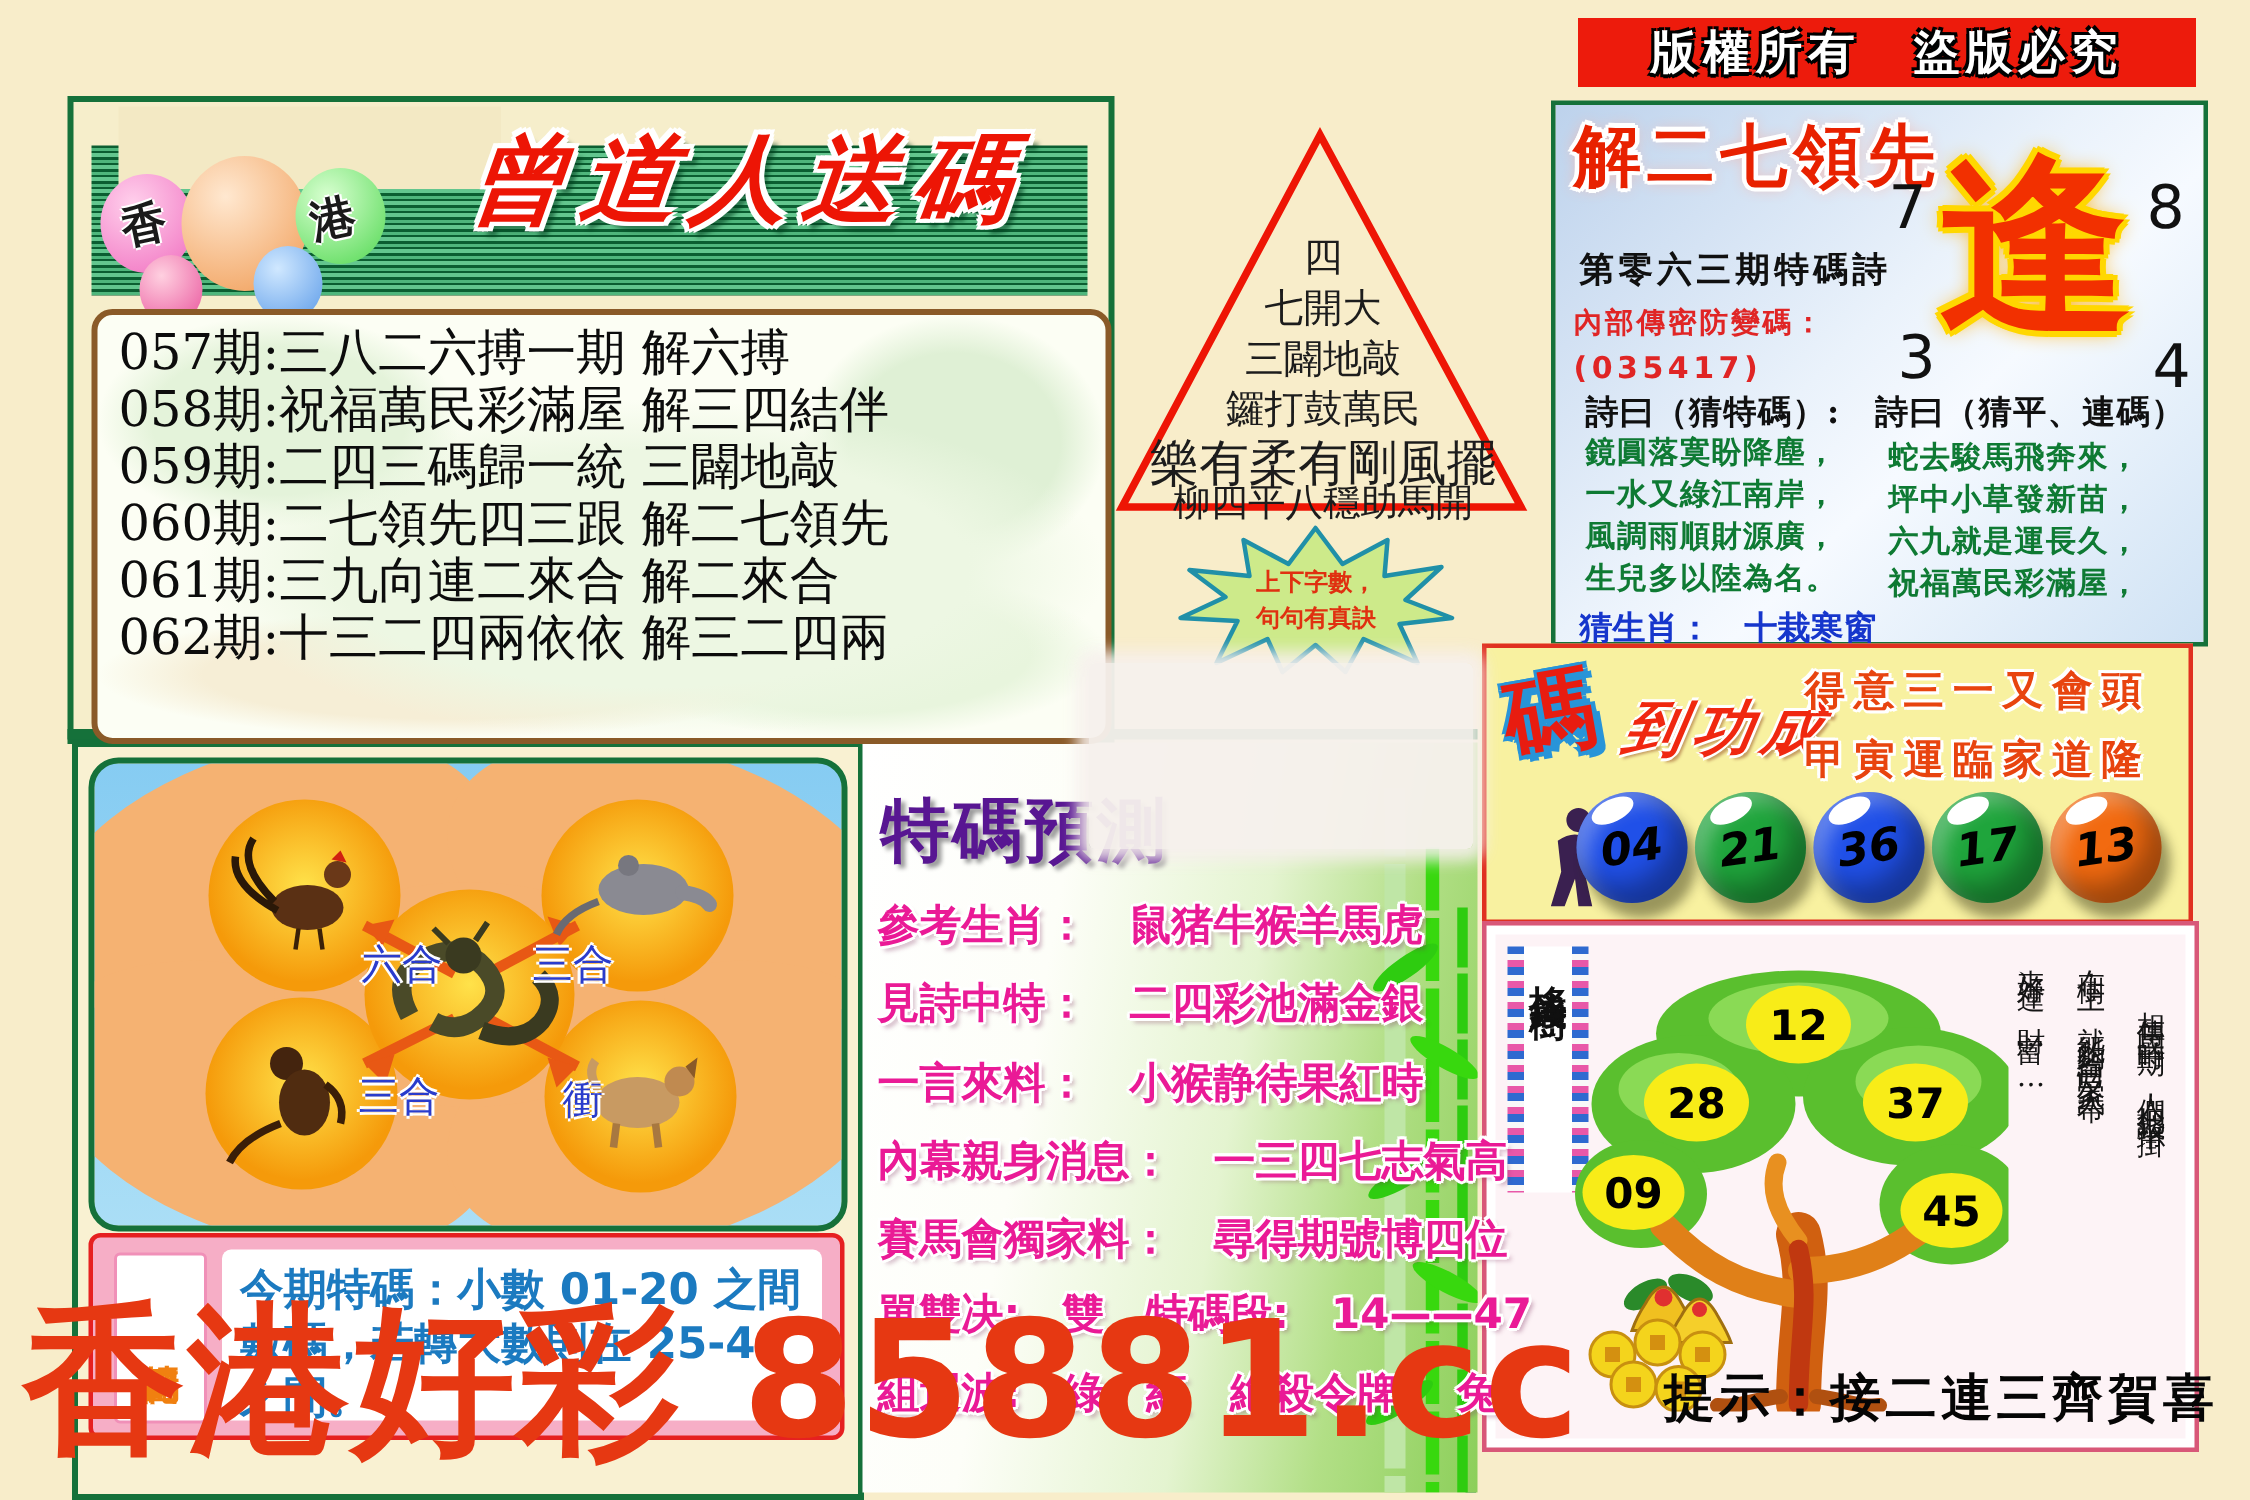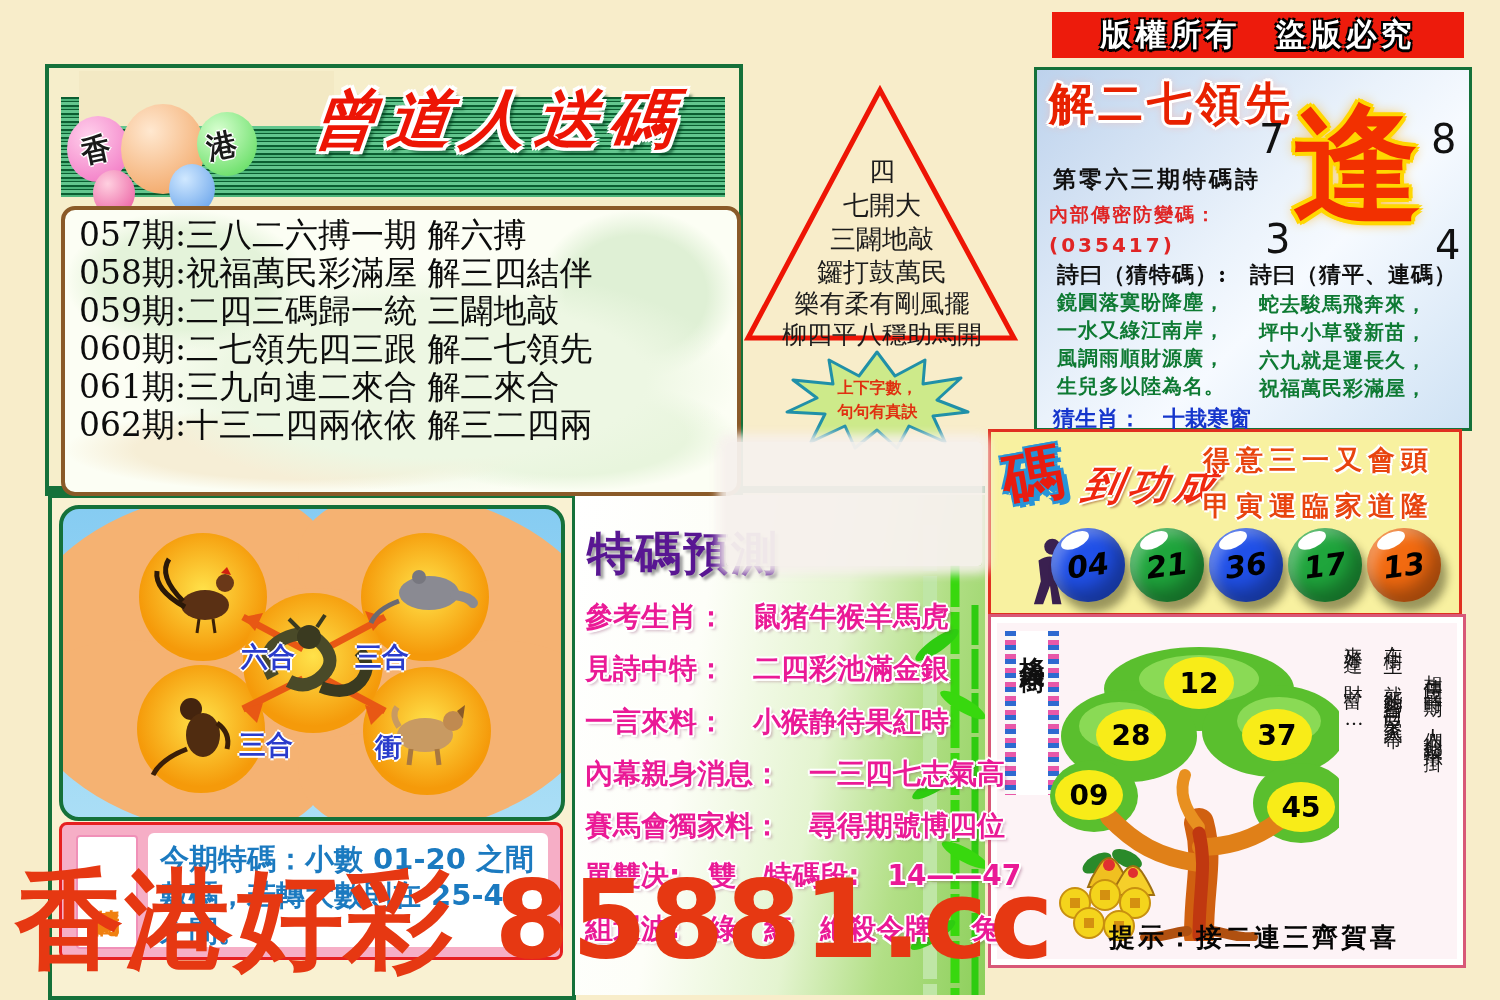--- a/index.html
+++ b/index.html
@@ -91,29 +91,29 @@
   .tree-box{left:988px;top:614px;width:472px;height:348px;background:#fdf3f6;border:3px solid #d85878;
     box-shadow:inset 0 0 0 6px #fff;}
   .tree-side{left:14px;top:14px;width:54px;height:164px;display:flex;}
   .stripe-bar{width:11px;height:100%;
     background:repeating-linear-gradient(180deg,#2e6ad0 0 5px,#f8f8f8 5px 9px,#e858a8 9px 14px);}
   .tree-side-label{width:32px;background:#fff;writing-mode:vertical-rl;text-orientation:upright;
     font-size:25px;font-weight:bold;color:#101010;font-family:"DejaVu Serif",serif;
     display:flex;align-items:center;letter-spacing:6px;padding-top:6px;}
   .story-col{writing-mode:vertical-rl;text-orientation:upright;font-size:19px;color:#141414;
     letter-spacing:5px;font-family:"DejaVu Serif",serif;height:300px;}
-  .tree-hint{left:118px;bottom:10px;font-size:26px;font-weight:bold;color:#050505;white-space:nowrap;
+  .tree-hint{left:118px;bottom:10px;font-size:34px;font-weight:bold;color:#050505;white-space:nowrap;
     font-family:"DejaVu Serif",serif;letter-spacing:3px;}
 
   
   .lb-box{left:48px;top:494px;width:520px;height:498px;border:4px solid #15713a;background:#f9f1d2;}
   .zodiac-box{left:7px;top:7px;width:498px;height:308px;border:4px solid #15713a;border-radius:20px;
     background:linear-gradient(#86ccf2,#aadef6);overflow:hidden;}
-  .zlabel{font-size:27px;font-weight:bold;color:#2a3ccc;z-index:5;white-space:nowrap;
-    text-shadow:2px 0 0 #fff,-2px 0 0 #fff,0 2px 0 #fff,0 -2px 0 #fff;margin-top:14px;}
+  .zlabel{font-size:27px;font-weight:normal;color:#2a3ccc;z-index:5;white-space:nowrap;
+    text-shadow:2px 0 0 #fff,-2px 0 0 #fff,0 2px 0 #fff,0 -2px 0 #fff;}
   .pink-box{left:7px;top:324px;width:498px;height:132px;background:#f6aec6;border:3px solid #e62020;
     border-radius:8px;}
   .range-side{left:14px;top:10px;width:58px;height:110px;background:#fff;border:2px solid #f090b8;
     border-radius:4px;display:flex;align-items:center;justify-content:center;}
   .range-side-text{writing-mode:vertical-rl;text-orientation:upright;font-size:25px;font-weight:bold;
     color:#f08010;letter-spacing:1px;}
   .range-main{left:86px;top:8px;width:400px;height:114px;background:#fff;border-radius:6px;
     padding:8px 12px;box-sizing:border-box;color:#1b7ac0;font-size:29px;font-weight:bold;line-height:36px;}
 
   
@@ -160,21 +160,21 @@
 </div>
 
 <div class="abs triangle-wrap">
   <svg width="280" height="268">
     <polygon points="138,8 6,256 272,256" fill="none" stroke="#ee1505" stroke-width="5"></polygon>
   </svg>
   <div class="abs tri-line" style="top:72px;font-size:26px;">四</div>
   <div class="abs tri-line" style="top:106px;font-size:26px;">七開大</div>
   <div class="abs tri-line" style="top:140px;font-size:26px;">三闢地敲</div>
   <div class="abs tri-line" style="top:173px;font-size:26px;">鑼打鼓萬民</div>
-  <div class="abs tri-line" style="top:205px;font-size:25px;text-align:center;">樂有柔有剛風擺</div>
+  <div class="abs tri-line" style="top:205px;font-size:33px;text-align:center;">樂有柔有剛風擺</div>
   <div class="abs tri-line" style="top:236px;font-size:25px;">柳四平八穩助馬開</div>
 </div>
 
 <div class="abs starburst">
   <svg width="185" height="100" viewBox="0 0 185 100">
     <polygon points="92,2 110,26 140,10 138,34 176,28 152,50 183,62 148,66 160,92 124,76 112,98 92,80 70,98 60,76 26,92 40,64 2,62 32,48 8,30 48,34 44,10 74,26" fill="#cdea8a" stroke="#2090a8" stroke-width="3" stroke-linejoin="round"></polygon>
   </svg>
   <div class="abs star-text" style="top:28px;">上下字數，</div>
   <div class="abs star-text" style="top:52px;">句句有真訣</div>
 </div>

